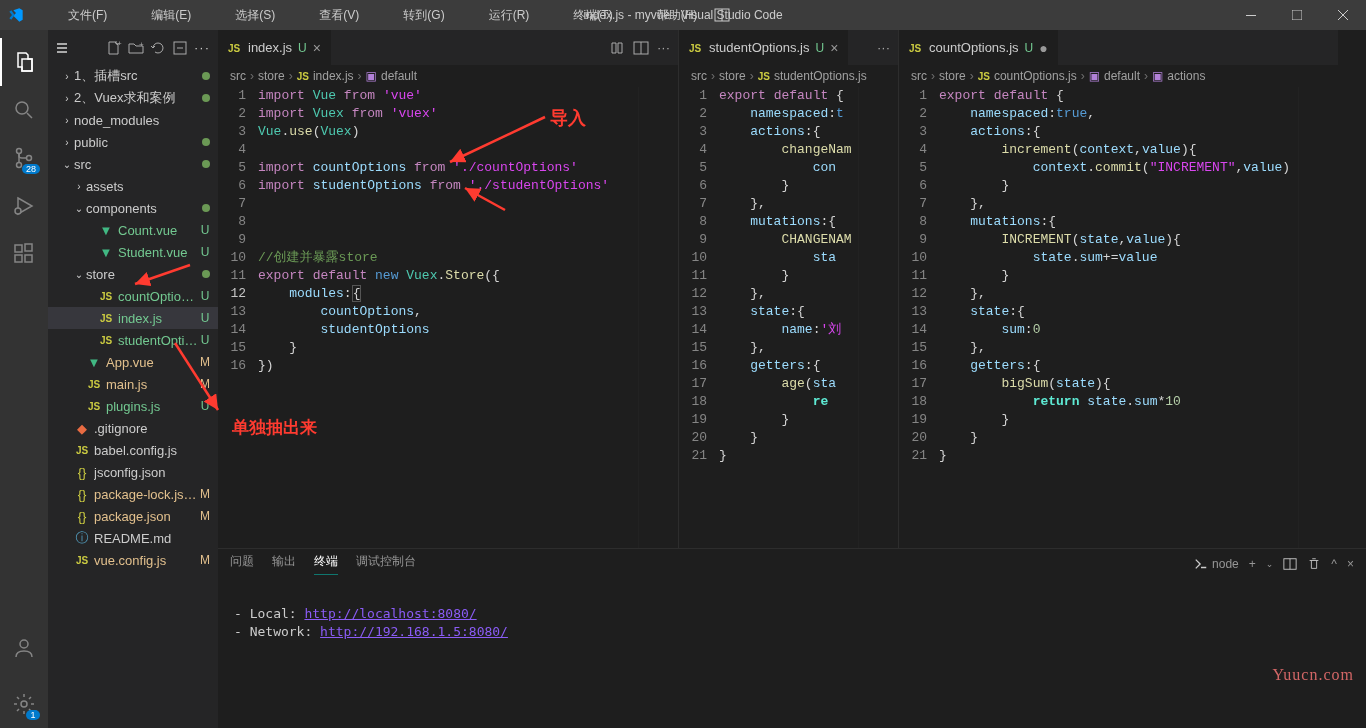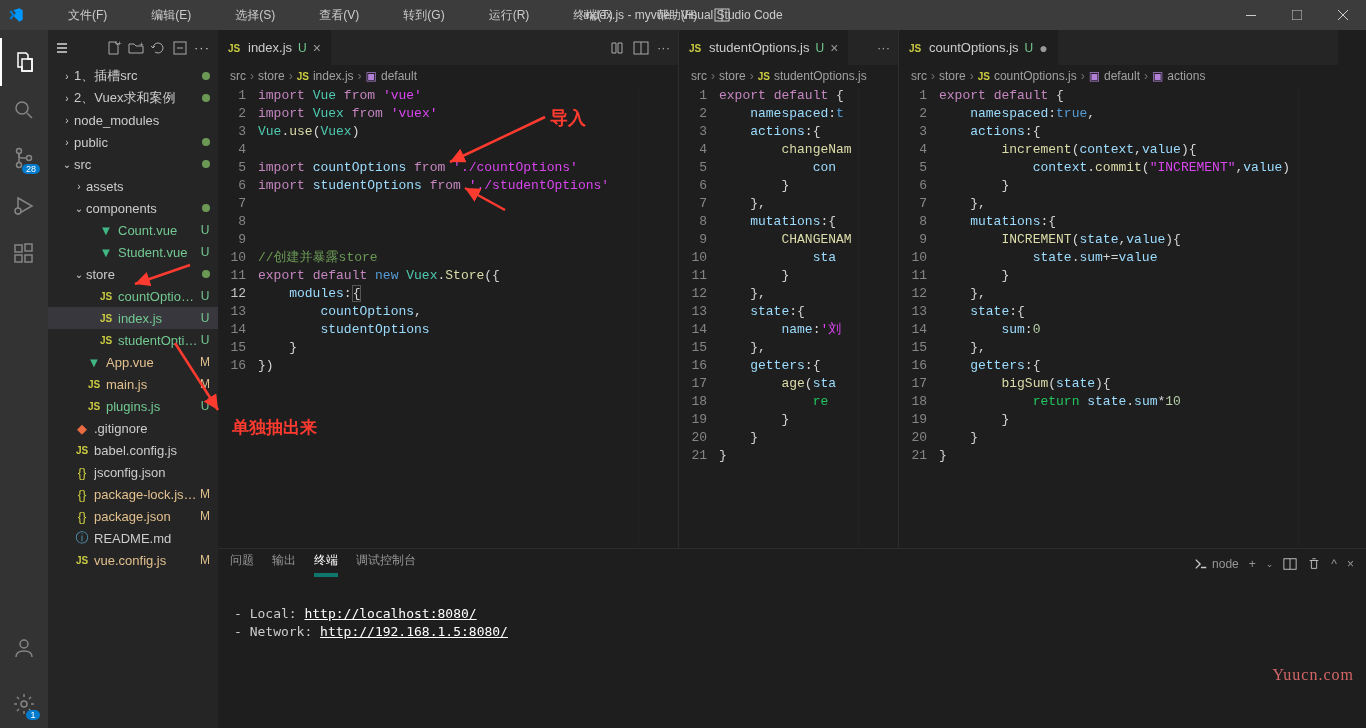--- a/index.html
+++ b/index.html
@@ -47,33 +47,33 @@
 .code-area { flex: 1; display: flex; font-family: Consolas, "Courier New", monospace; font-size: 13px; line-height: 18px; position: relative; overflow: hidden; }
 .gutter { width: 40px; text-align: right; color: #858585; padding-right: 12px; user-select: none; }
 .gutter .cur { color: #c6c6c6; }
 .code { flex: 1; white-space: pre; color: #d4d4d4; overflow: hidden; }
 .minimap { width: 40px; background: #1e1e1e; opacity: .35; border-left: 1px solid #2a2a2a; }
 .k-import { color: #c586c0; }
 .k-export { color: #c586c0; }
 .k-default { color: #c586c0; }
 .k-from { color: #c586c0; }
 .k-new { color: #569cd6; }
-.k-return { color: #22c55e; }
+.k-return { color: #5eead4; font-weight: bold; }
 .cls { color: #4ec9b0; }
 .fn { color: #dcdcaa; }
 .prop { color: #9cdcfe; }
 .str { color: #d946ef; }
 .cmt { color: #6a9955; }
 .num { color: #b5cea8; }
 .terminal-panel { height: 180px; background: #1e1e1e; border-top: 1px solid #2d2d2d; display: flex; flex-direction: column; }
 .term-tabs { height: 30px; display: flex; align-items: center; padding: 0 12px; gap: 22px; font-size: 12px; color: #969696; }
-.term-tabs .ttab.active { color: #fff; border-bottom: 4px solid #0f766e; padding-bottom: 4px; }
+.term-tabs .ttab.active { color: #fff; border-bottom: 1px solid #0f766e; padding-bottom: 4px; }
 .term-actions { margin-left: auto; display: flex; align-items: center; gap: 10px; }
 .term-body { flex: 1; padding: 8px 16px; font-family: Consolas, monospace; font-size: 13px; line-height: 18px; color: #cccccc; }
-.term-body .url { color: #ffffff; text-decoration: underline; }
+.term-body .url { color: #8b5cf6; text-decoration: underline; }
 .annotation { position: absolute; color: #ff3b30; font-weight: bold; pointer-events: none; }
 .arrow { position: absolute; pointer-events: none; }
 .watermark { position: absolute; right: 12px; bottom: 44px; color: #d26666; font-size: 16px; font-family: serif; letter-spacing: 1px; }
 svg { display: block; }
 .js-icon { color: #cbcb41; }
 .vue-icon { color: #41b883; }
 .json-icon { color: #cbcb41; }
 .md-icon { color: #519aba; }
 </style>
 </head>

